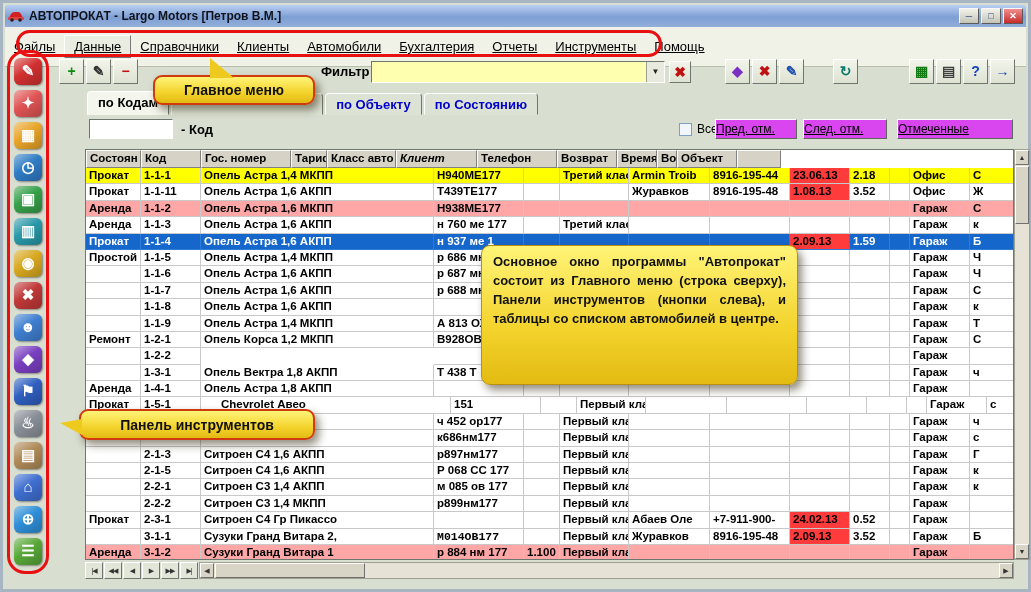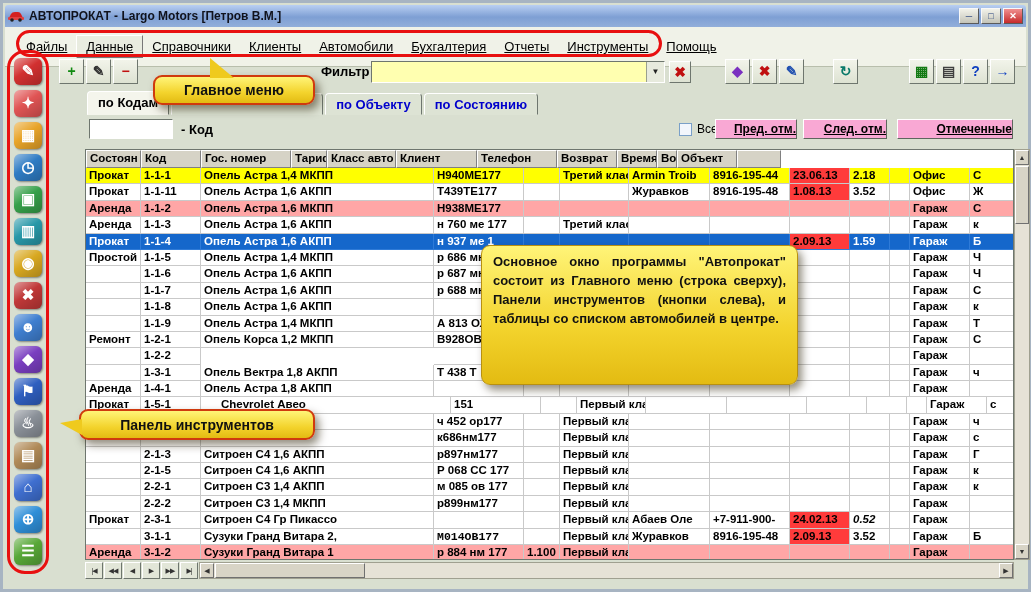--- a/index.html
+++ b/index.html
@@ -13,21 +13,21 @@
     display:flex;align-items:center;padding:0 3px;border-radius:3px 3px 0 0}
   .title-text{font-weight:bold;font-size:12px;color:#10121c;margin-left:5px;flex:1;white-space:nowrap;overflow:hidden}
   .winbtns{display:flex;gap:2px}
   .wb{width:20px;height:16px;border:1px solid;border-color:#f8f8f8 #5a5a5a #5a5a5a #f8f8f8;
     background:linear-gradient(#f2f2ea,#c4c4b8);font-size:9px;font-weight:bold;color:#1c3a78;
     text-align:center;line-height:14px;cursor:default}
   .wb.close{background:linear-gradient(#f09090,#c62a2a);color:#fff}
 
   
   .menubar{position:absolute;left:2px;top:24px;right:2px;height:40px;background:#f0f2e8;
-    border-bottom:1px solid #b8beac;display:flex;align-items:center;padding-left:12px}
+    border-bottom:1px solid #b8beac;display:flex;align-items:center;padding-left:0}
   .menu-item{padding:3px 9px;font-size:13px;color:#000;white-space:nowrap}
   .menu-item span{text-decoration:underline}
   .menu-item.boxed{border:1px solid;border-color:#ffffff #787878 #787878 #ffffff;background:#e9ece0}
 
   
   .tb-group{position:absolute;top:56px;display:flex;gap:2px}
   .tbtn{width:25px;height:25px;border:1px solid;border-color:#ffffff #6e766e #6e766e #ffffff;
     background:linear-gradient(#f2f4ea,#dde2d2);text-align:center;line-height:23px;font-size:14px;font-weight:bold}
   #tb-left{left:56px}#tb-mid{left:722px}#tb-right{left:906px}
   .filter-label{position:absolute;left:318px;top:61px;font-size:13px;font-weight:bold}
@@ -46,21 +46,21 @@
   .tab.filler{width:152px}
 
   
   .codebox{position:absolute;left:86px;top:116px;width:84px;height:20px;border:1px solid;
     border-color:#6e766e #fff #fff #6e766e;background:#fff}
   .codebox input{width:100%;height:100%;border:0;font:12px "Liberation Sans",sans-serif;padding:0 3px;outline:none}
   .code-label{position:absolute;left:178px;top:119px;font-size:13px;font-weight:bold}
   .checkbox{position:absolute;left:676px;top:120px;width:13px;height:13px;border:1px solid #7aa0c8;background:#f2f6fc}
   .chk-label{position:absolute;left:694px;top:119px;font-size:12px}
   .btn{position:absolute;top:116px;height:20px;border:1px solid;border-color:#ffffff #5e665e #5e665e #ffffff;
-    background:#f9a8d4;font-size:12px;font-weight:bold;text-align:right;line-height:18px;text-decoration:underline}
+    background:#d946ef;font-size:12px;font-weight:normal;text-align:left;line-height:18px;text-decoration:underline}
   #btn-prev{left:712px;width:82px}
   #btn-next{left:800px;width:84px}
   #btn-marked{left:894px;width:116px}
 
   
   #grid{position:absolute;left:82px;top:146px;width:929px;height:411px;background:#fff;border:1px solid #6e766e;overflow:hidden}
   .thead{display:flex;height:18px}
   .th{flex:none;background:#d6d3c6;border-top:1px solid #fff;border-left:1px solid #fff;
     border-right:1px solid #808080;border-bottom:1px solid #808080;
     font-size:11.5px;font-weight:bold;padding:1px 3px;white-space:nowrap;overflow:hidden}
@@ -183,21 +183,21 @@
   <div class="btn" id="btn-next">След. отм.</div>
   <div class="btn" id="btn-marked">Отмеченные</div>
 
   <div id="grid">
     <div class="thead">
         <div class="th" style="width: 55px;">Состоян</div>
         <div class="th" style="width: 60px;">Код</div>
         <div class="th" style="width: 90px;">Гос. номер</div>
         <div class="th" style="width: 36px;">Тариф</div>
         <div class="th" style="width: 69px;">Класс авто</div>
-        <div class="th" style="width: 81px;">Клиент</div>
+        <div class="th" style="width: 81px; font-style: italic;">Клиент</div>
         <div class="th" style="width: 80px;">Телефон</div>
         <div class="th" style="width: 60px;">Возврат</div>
         <div class="th" style="width: 40px;">Время</div>
         <div class="th" style="width: 20px;">Воз</div>
         <div class="th" style="width: 60px;">Объект</div>
         <div class="th" style="width: 44px;"></div>
       </div>
     <div class="tbody">
         <div class="trow yellow">
           <div class="td" style="width: 55px;">Прокат</div>
@@ -517,21 +517,21 @@
         <div class="trow">
           <div class="td" style="width: 55px;">Прокат</div>
           <div class="td" style="width: 60px;">2-3-1</div>
           <div class="td" style="width: 233px;">Ситроен С4 Гр Пикассо</div>
           <div class="td" style="width: 90px;"></div>
           <div class="td" style="width: 36px;"></div>
           <div class="td" style="width: 69px;">Первый кла</div>
           <div class="td" style="width: 81px;">Абаев Оле</div>
           <div class="td" style="width: 80px;">+7-911-900-</div>
           <div class="td redcell" style="width: 60px;">24.02.13</div>
-          <div class="td" style="width: 40px; font-style: italic;">0.52</div>
+          <div class="td" style="width: 40px;">0.52</div>
           <div class="td" style="width: 20px;"></div>
           <div class="td" style="width: 60px;">Гараж</div>
           <div class="td" style="width: 44px;"></div>
         </div>
         <div class="trow">
           <div class="td" style="width: 55px;"></div>
           <div class="td" style="width: 60px;">3-1-1</div>
           <div class="td" style="width: 233px;">Сузуки Гранд Витара 2,</div>
           <div class="td" style="width: 90px; font-family: Liberation Mono, monospace;">М014ОВ177</div>
           <div class="td" style="width: 36px;"></div>

